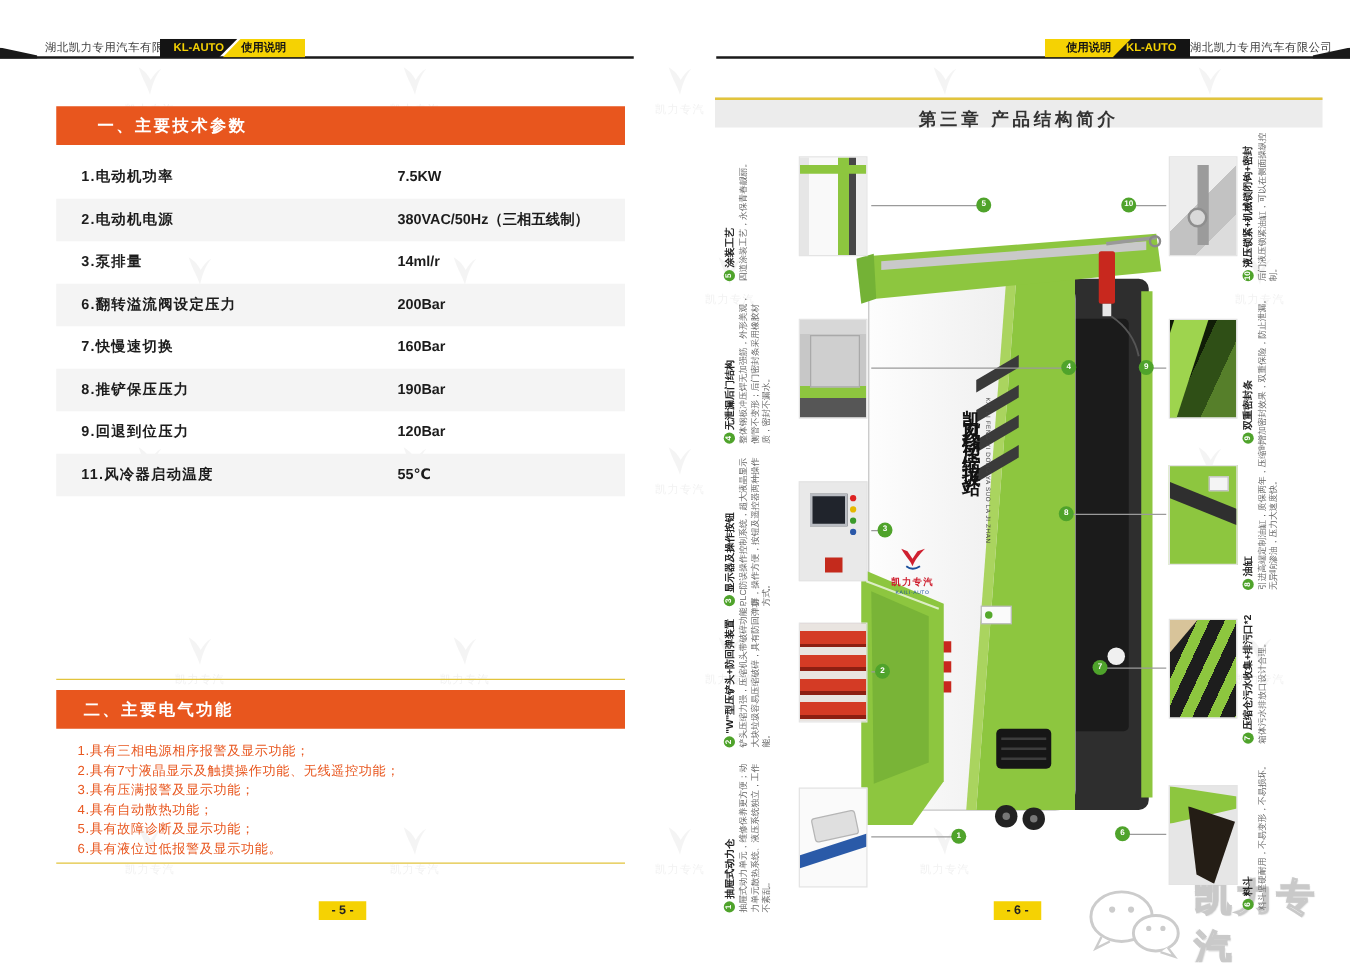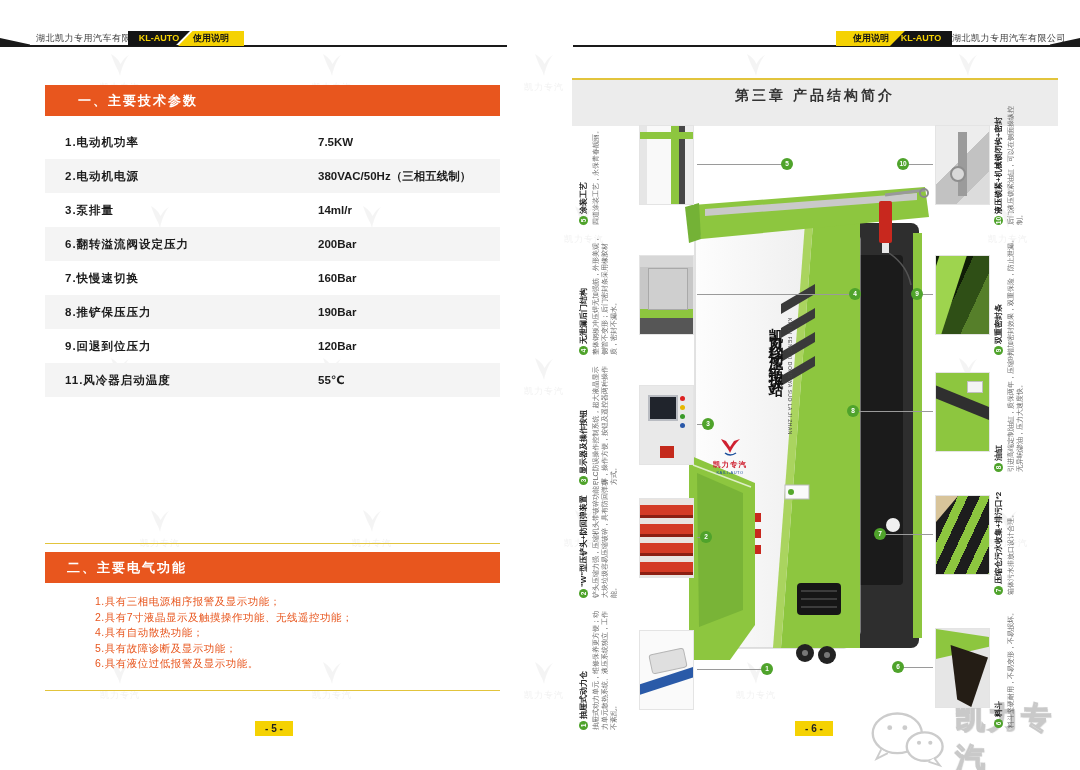--- a/index.html
+++ b/index.html
@@ -39,28 +39,28 @@
   #sec2{top:552px;}
   #params-table{position:absolute;left:45px;top:125px;width:455px;z-index:2;}
   .prow{position:relative;height:34px;line-height:34px;font-size:11.5px;font-weight:bold;color:#1c1c1c;}
   .prow:nth-child(even){background:#f4f4f4;}
   .prow .plabel{position:absolute;left:20px;letter-spacing:1px;}
   .prow .pval{position:absolute;left:273px;}
   .gold-line{position:absolute;left:45px;width:455px;height:1px;background:#e2c43c;z-index:2;}
   #gl1{top:543px;}
   #gl2{top:690px;}
   #func-list{position:absolute;left:62px;top:594px;width:430px;z-index:2;}
-  .frow{font-size:10.5px;line-height:15.5px;color:#e8561e;letter-spacing:.5px;margin-left:33px;}
+  .frow{font-size:10.5px;line-height:15.5px;color:#e8561e;letter-spacing:.5px;}
   .page-badge{position:absolute;top:721px;width:38px;height:15px;background:#f5d203;color:#222;
               font-size:10px;font-weight:bold;text-align:center;line-height:15px;z-index:3;}
   #pg5{left:255px;}
   #pg6{left:795px;}
 
   
-  #chapter-bar{position:absolute;left:572px;top:78px;width:486px;height:48px;background:#ececec;
+  #chapter-bar{position:absolute;left:572px;top:78px;width:486px;height:24px;background:#ececec;
                border-top:2px solid #e2c43c;z-index:2;text-align:center;font-size:14px;font-weight:bold;
                color:#333;line-height:30px;letter-spacing:3px;box-sizing:border-box;}
 
   #machine{position:absolute;left:685px;top:105px;width:250px;height:600px;z-index:1;}
   #machine-name{position:absolute;left:766px;top:316px;height:230px;writing-mode:vertical-rl;
                 font-size:14.5px;font-weight:bold;color:#111;letter-spacing:6px;z-index:2;}
   #machine-pinyin{position:absolute;left:787px;top:318px;height:230px;writing-mode:vertical-rl;
                   font-size:5px;color:#444;letter-spacing:.5px;z-index:2;}
   #machine-logo{position:absolute;left:708px;top:438px;width:44px;text-align:center;z-index:2;}
   #machine-logo .lg-cn{font-size:7.5px;font-weight:bold;color:#cf2030;letter-spacing:1px;}
@@ -334,20 +334,21 @@
       <div class="prow">
         <span class="plabel">11.风冷器启动温度</span>
         <span class="pval">55℃</span>
       </div>
     </div>
   <div class="gold-line" id="gl1"></div>
   <div class="sec-bar" id="sec2">二、主要电气功能</div>
   <div id="func-list">
       <div class="frow">1.具有三相电源相序报警及显示功能；</div>
       <div class="frow">2.具有7寸液晶显示及触摸操作功能、无线遥控功能；</div>
+      <div class="frow">3.具有压满报警及显示功能；</div>
       <div class="frow">4.具有自动散热功能；</div>
       <div class="frow">5.具有故障诊断及显示功能；</div>
       <div class="frow">6.具有液位过低报警及显示功能。</div>
     </div>
   <div class="gold-line" id="gl2"></div>
   <div class="page-badge" id="pg5">- 5 -</div>
 
   <div id="chapter-bar">第三章  产品结构简介</div>
 
   <div id="machine">

